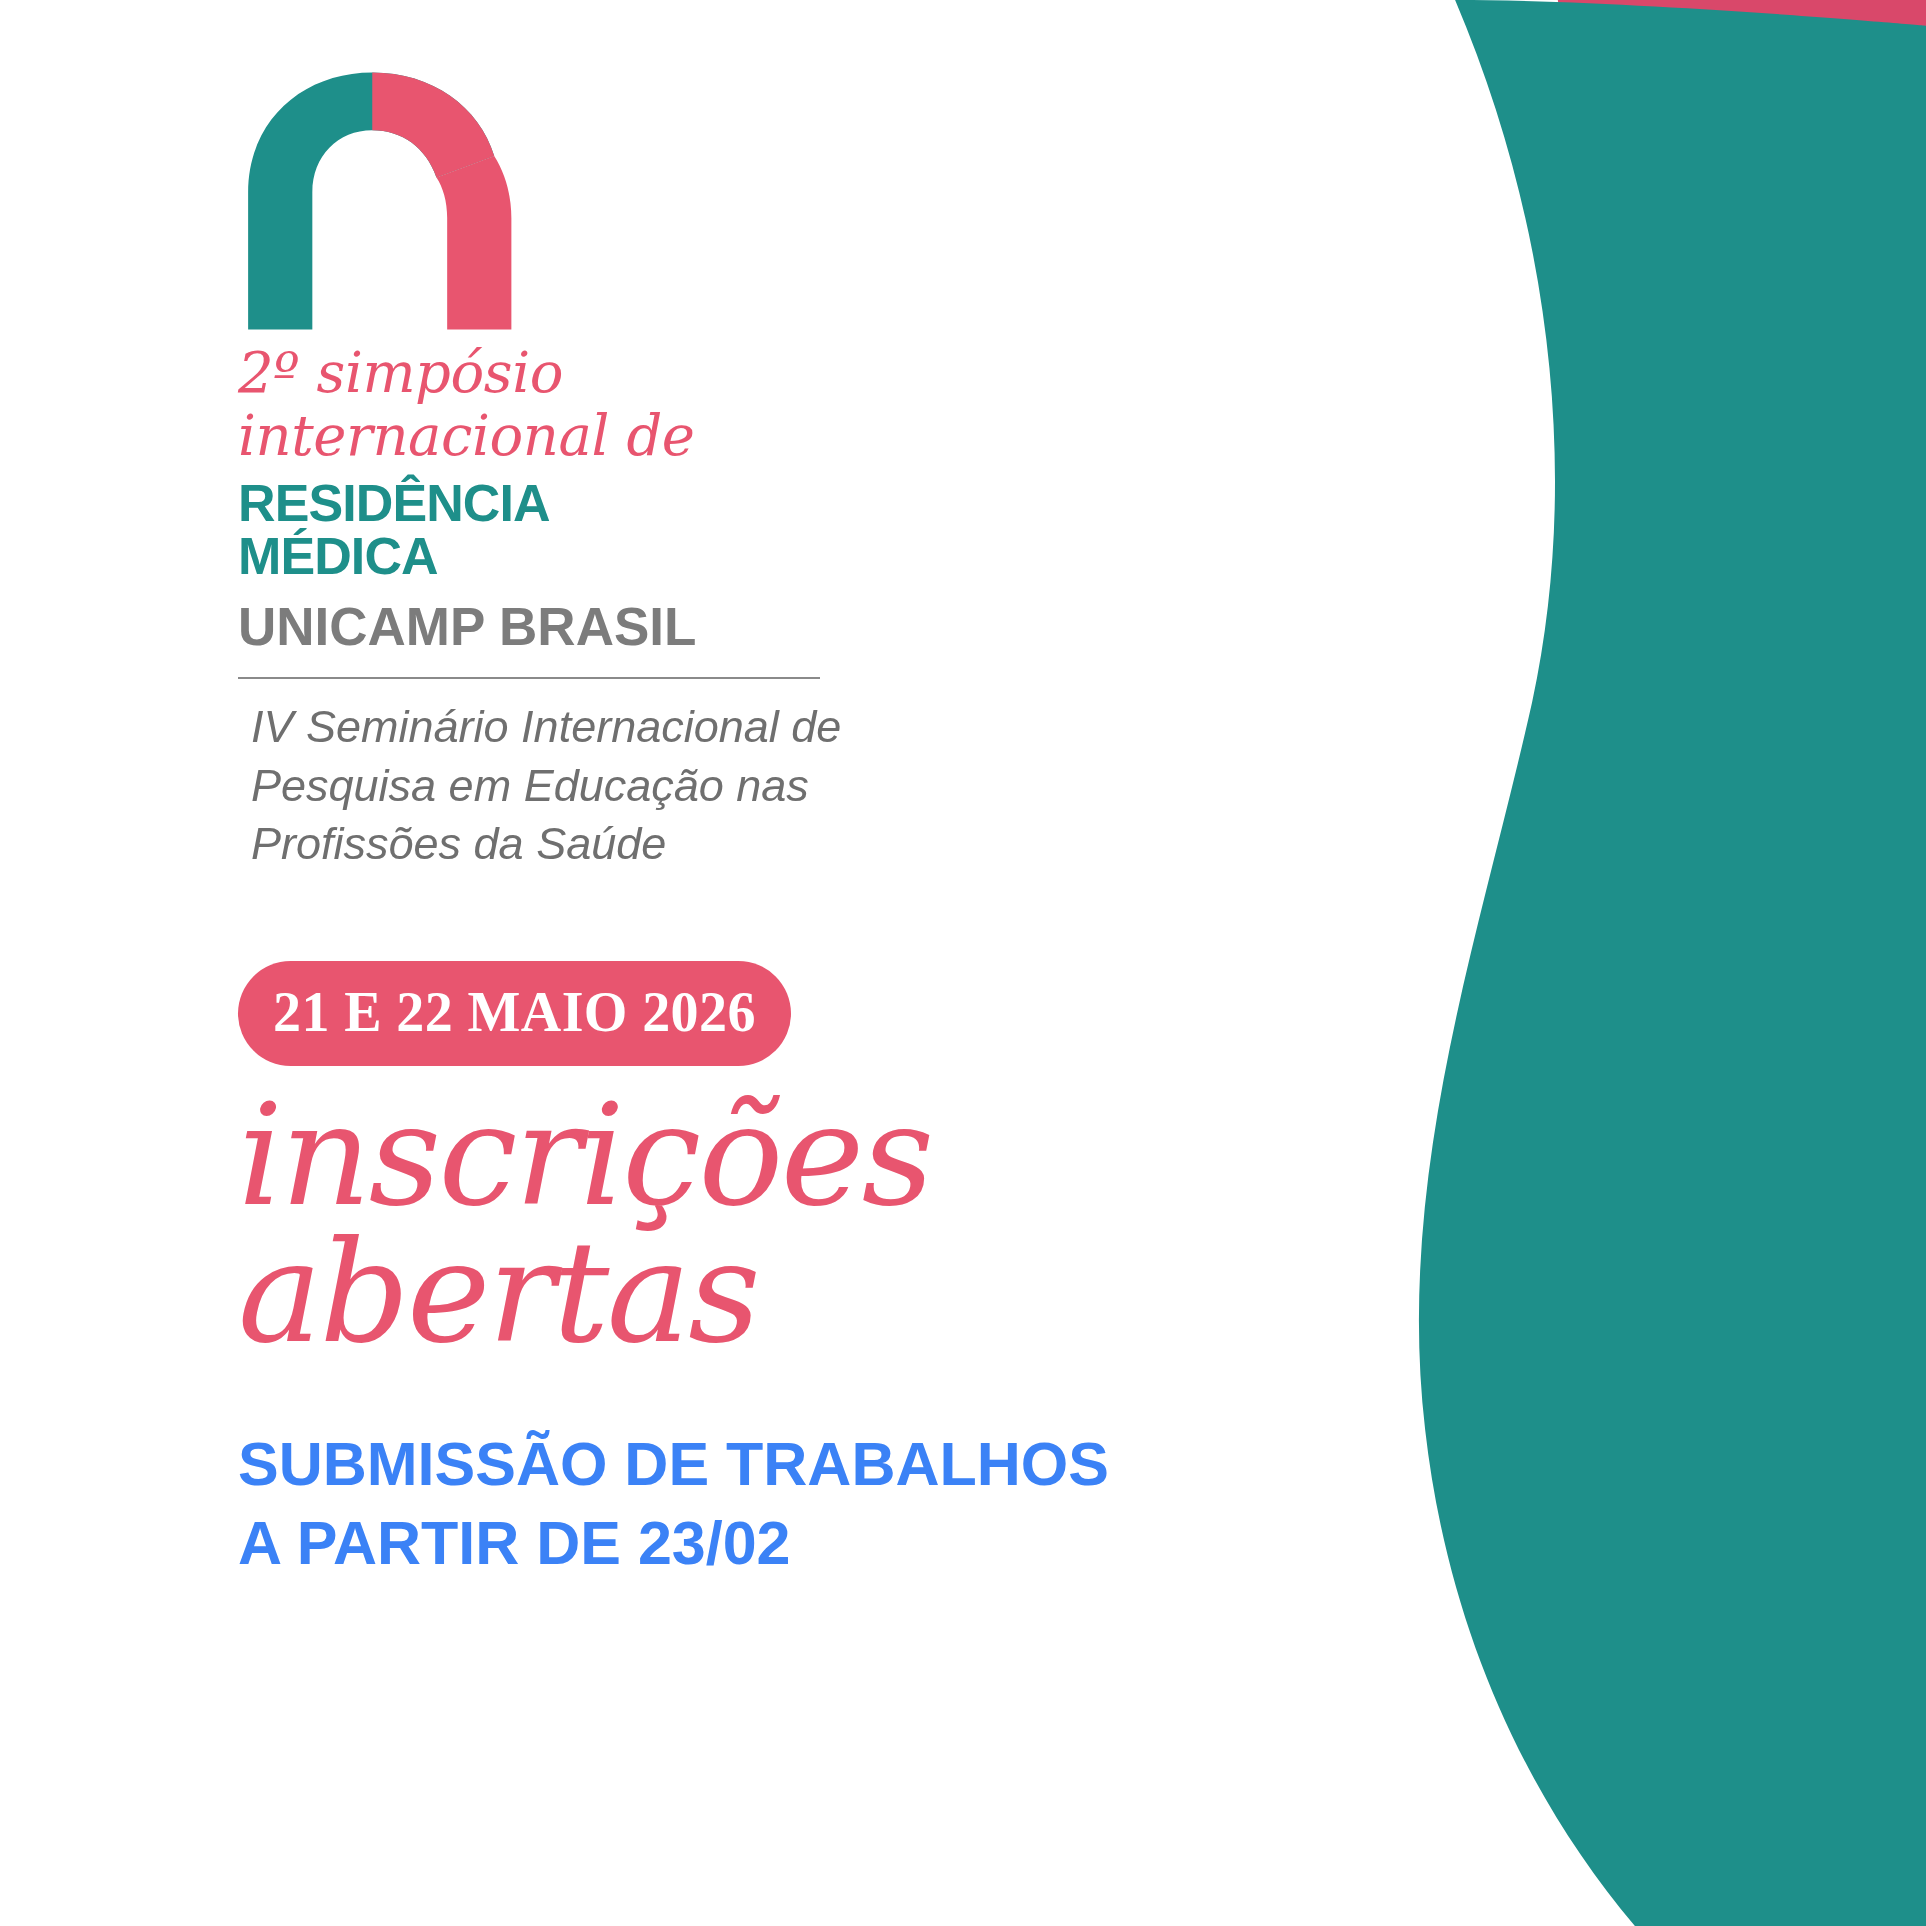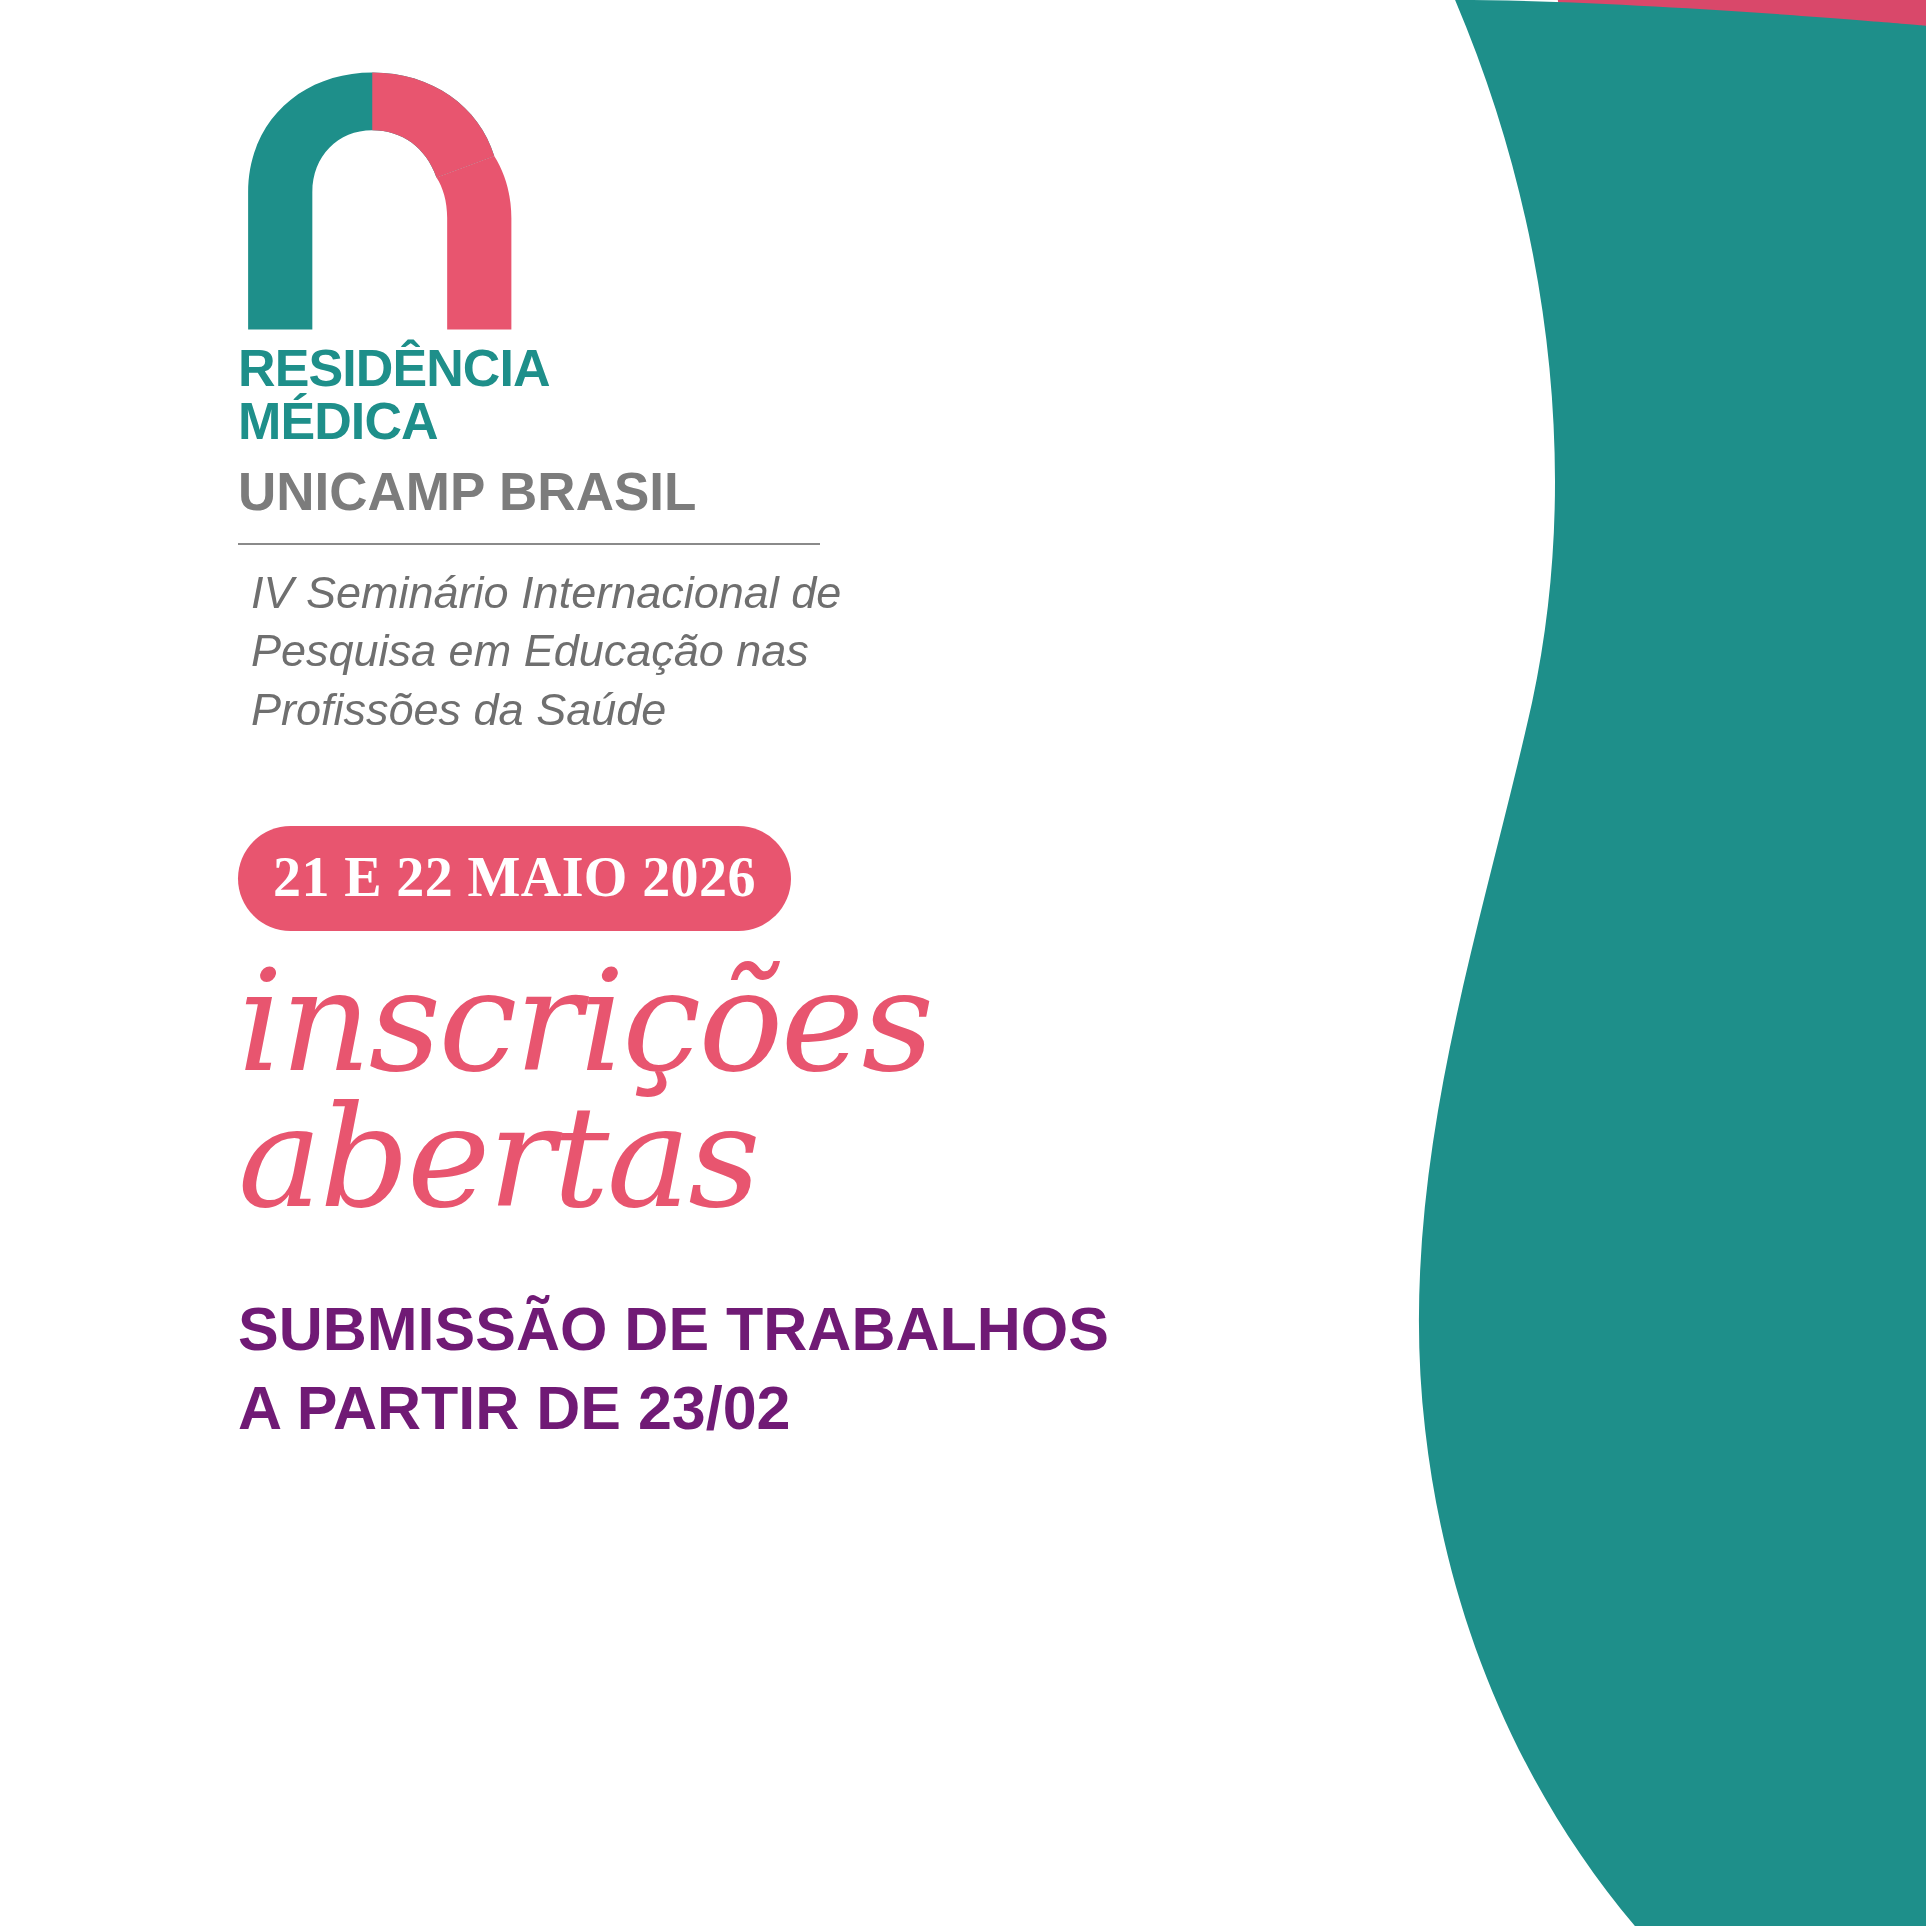--- a/index.html
+++ b/index.html
@@ -119,21 +119,21 @@
     color: #e8556f;
     font-size: 141px;
     line-height: 0.97;
     letter-spacing: -2.6px;
     margin: 21.4px 0 0 0;
     font-weight: 400;
   }
   .headline .line { display: block; white-space: nowrap; }
 
   .footer-note {
-    color: #701a75;
+    color: #3b82f6;
     font-weight: bold;
     font-size: 61px;
     line-height: 1.30;
     letter-spacing: 0px;
     margin: 64px 0 0 0;
   }
   .footer-note .line { display: block; white-space: nowrap; }
 </style>
 </head>
 <body>
@@ -150,20 +150,24 @@
   <div class="logo-mark">
     <svg viewBox="0 0 820 640" aria-hidden="true">
       <path d="M40 620 L40 300 C40 130 170 20 330 20 C470 20 580 100 615 215 L480 265 C455 195 400 155 330 155 C250 155 190 215 190 300 L190 620 Z" fill="#1e8f8a"></path>
       <path d="M615 215 C640 255 655 305 655 360 L655 620 L505 620 L505 360 C505 320 495 288 480 265 Z" fill="#e8556f"></path>
       <path d="M330 155 C400 155 455 195 480 265 L615 215 C580 100 470 20 330 20 L330 155 Z" fill="#e8556f"></path>
     </svg>
   </div>
 
   <div class="content">
 
+    <div class="script-top">
+      <span class="line">2º simpósio</span>
+      <span class="line">internacional de</span>
+    </div>
 
     <h1 class="main-title">
       <span class="line">RESIDÊNCIA</span>
       <span class="line">MÉDICA</span>
     </h1>
 
     <div class="sub-brand">UNICAMP BRASIL</div>
 
     <div class="rule"></div>
 

